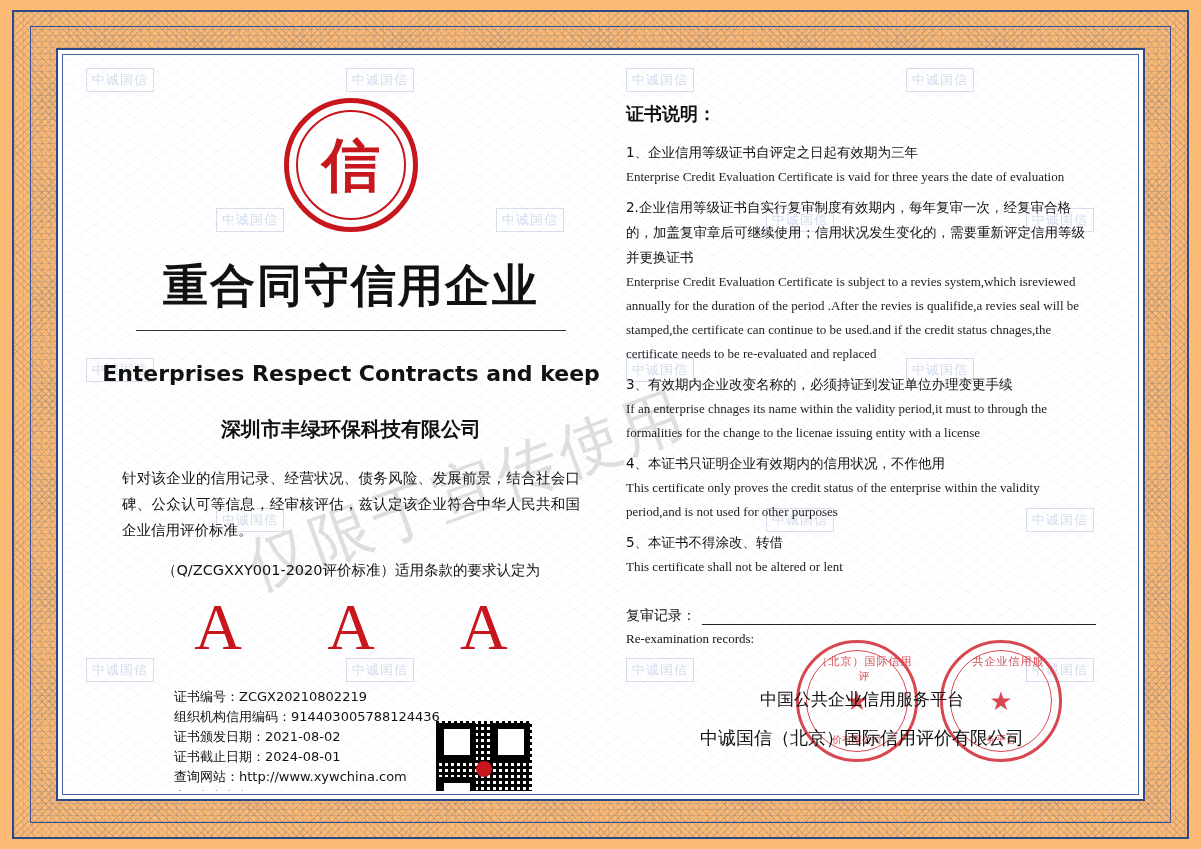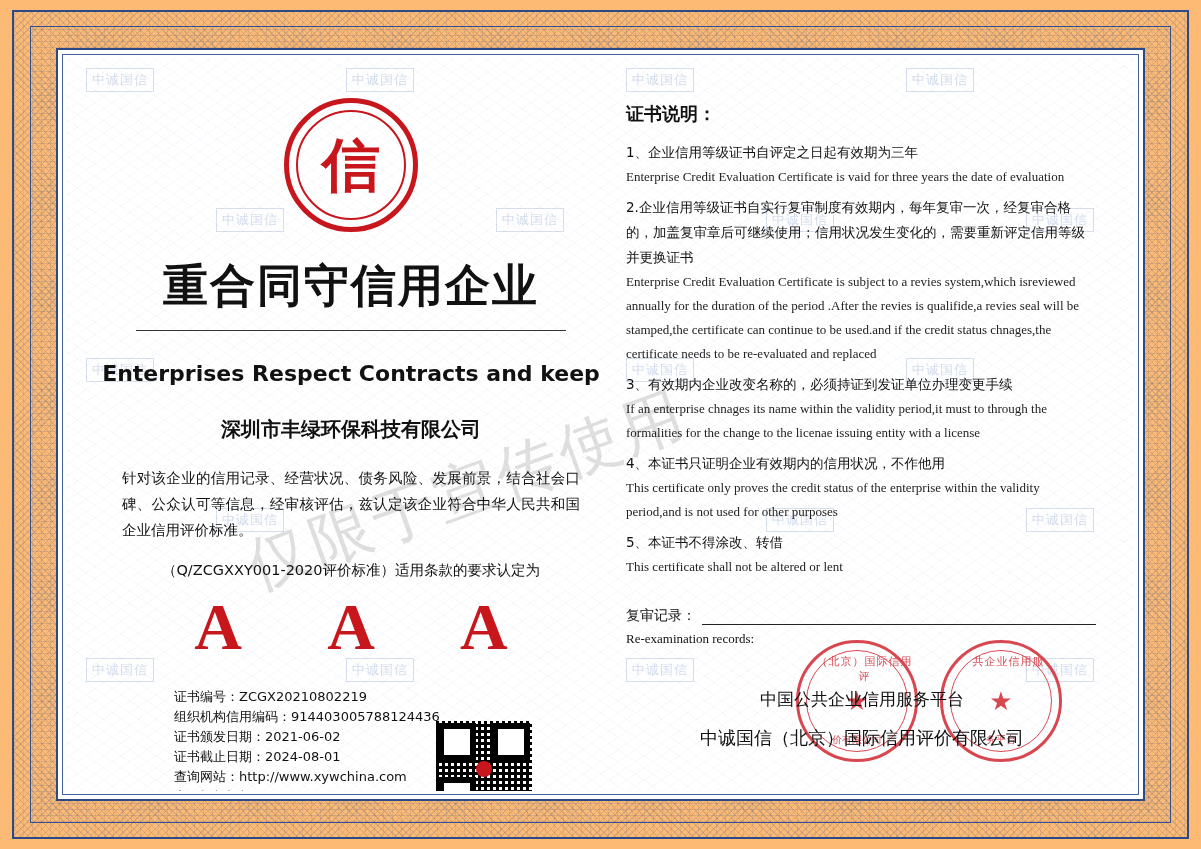--- a/index.html
+++ b/index.html
@@ -133,21 +133,20 @@
     color:#111;
   }
   .grade{
     margin-top:6px;
     color:#c8161d;
     font-family:"Liberation Serif", serif;
     font-size:66px;
     letter-spacing:38px;
     padding-left:38px;
     line-height:1.25;
-    font-weight:bold;
   }
   .meta{
     margin:18px 0 0 88px;
     text-align:left;
     font-family:"DejaVu Sans", sans-serif;
     font-size:13px;
     line-height:20px;
     color:#111;
   }
   .qr{
@@ -273,21 +272,21 @@
 
       <div class="body-cn">针对该企业的信用记录、经营状况、债务风险、发展前景，结合社会口碑、公众认可等信息，经审核评估，兹认定该企业符合中华人民共和国企业信用评价标准。</div>
 
       <div class="std-line">（Q/ZCGXXY001-2020评价标准）适用条款的要求认定为</div>
 
       <div class="grade">A A A</div>
 
       <div class="meta">
         <div>证书编号：ZCGX20210802219</div>
         <div>组织机构信用编码：914403005788124436</div>
-        <div>证书颁发日期：2021-06-02</div>
+        <div>证书颁发日期：2021-08-02</div>
         <div>证书截止日期：2024-08-01</div>
         <div>查询网站：http://www.xywchina.com</div>
         <div>中国招标投标网：http://www.cecbid.org.cn</div>
       </div>
 
       <div class="qr">
           <i></i>
           <b></b>
         </div>
     </div>

